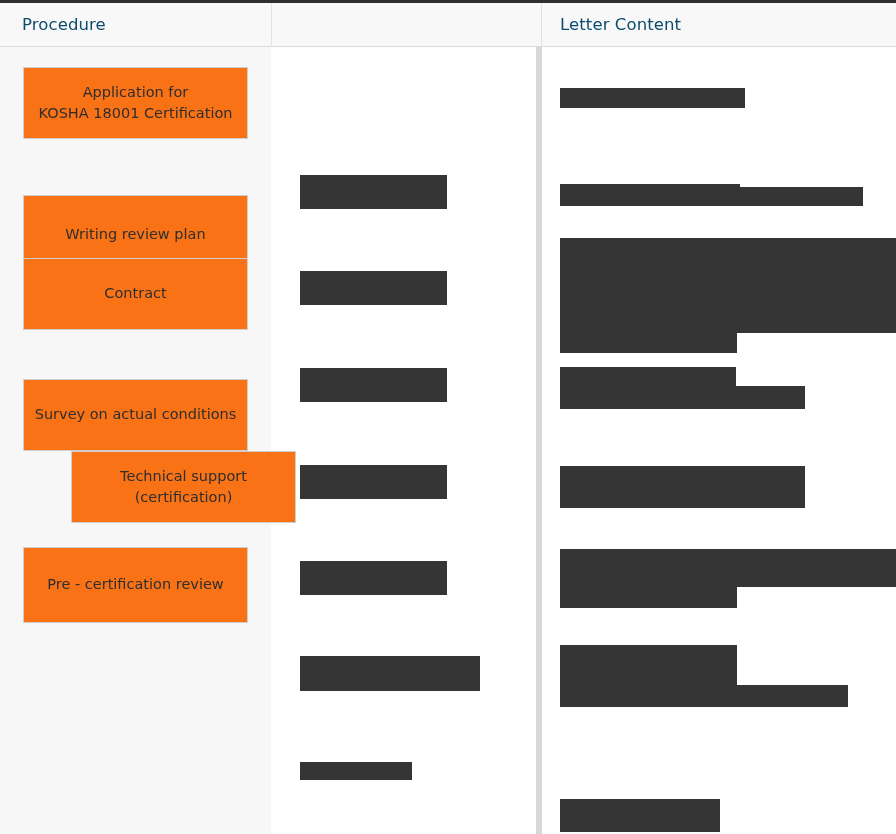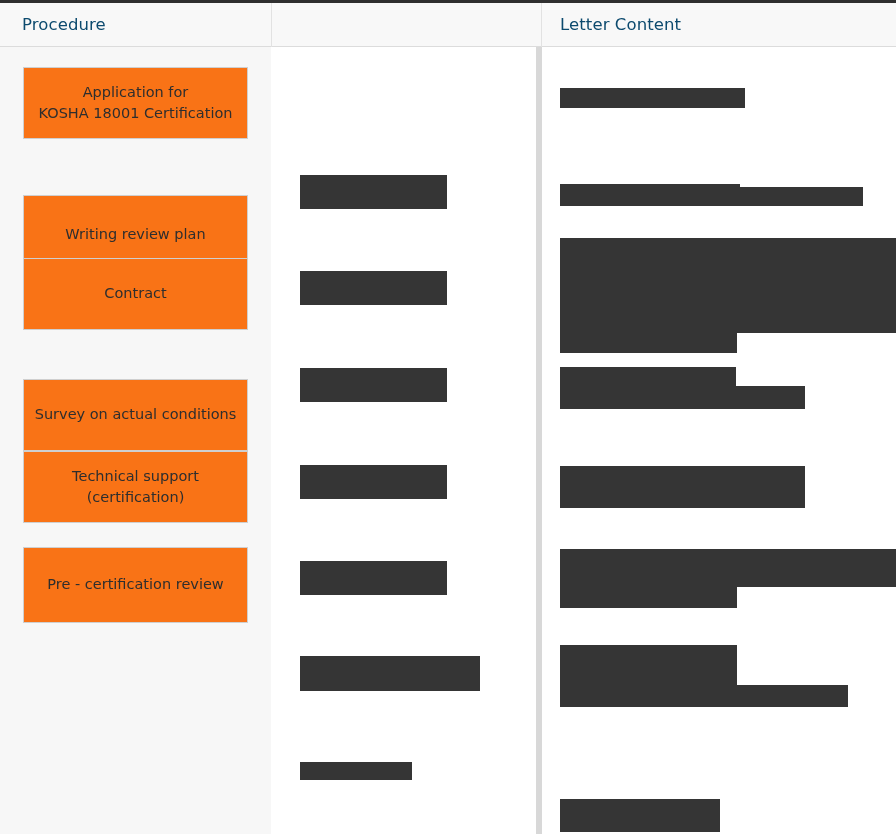--- a/index.html
+++ b/index.html
@@ -160,21 +160,21 @@
       <span>Contract</span>
     </span>
   </div>
 
   <div class="proc-box" style="top:307px; height:72px;margin-top:25px;">
     <span>
       <span>Survey on actual conditions</span>
     </span>
   </div>
 
-  <div class="proc-box" style="top:404px; height:72px;">
+  <div class="proc-box" style="top:404px; height:72px;margin-left:48px;">
     <span>
       <span>Technical support</span><br>
       <span>(certification)</span>
     </span>
   </div>
 
   <div class="proc-box" style="top:500px; height:76px;">
     <span>
       <span>Pre - certification review</span>
     </span>

